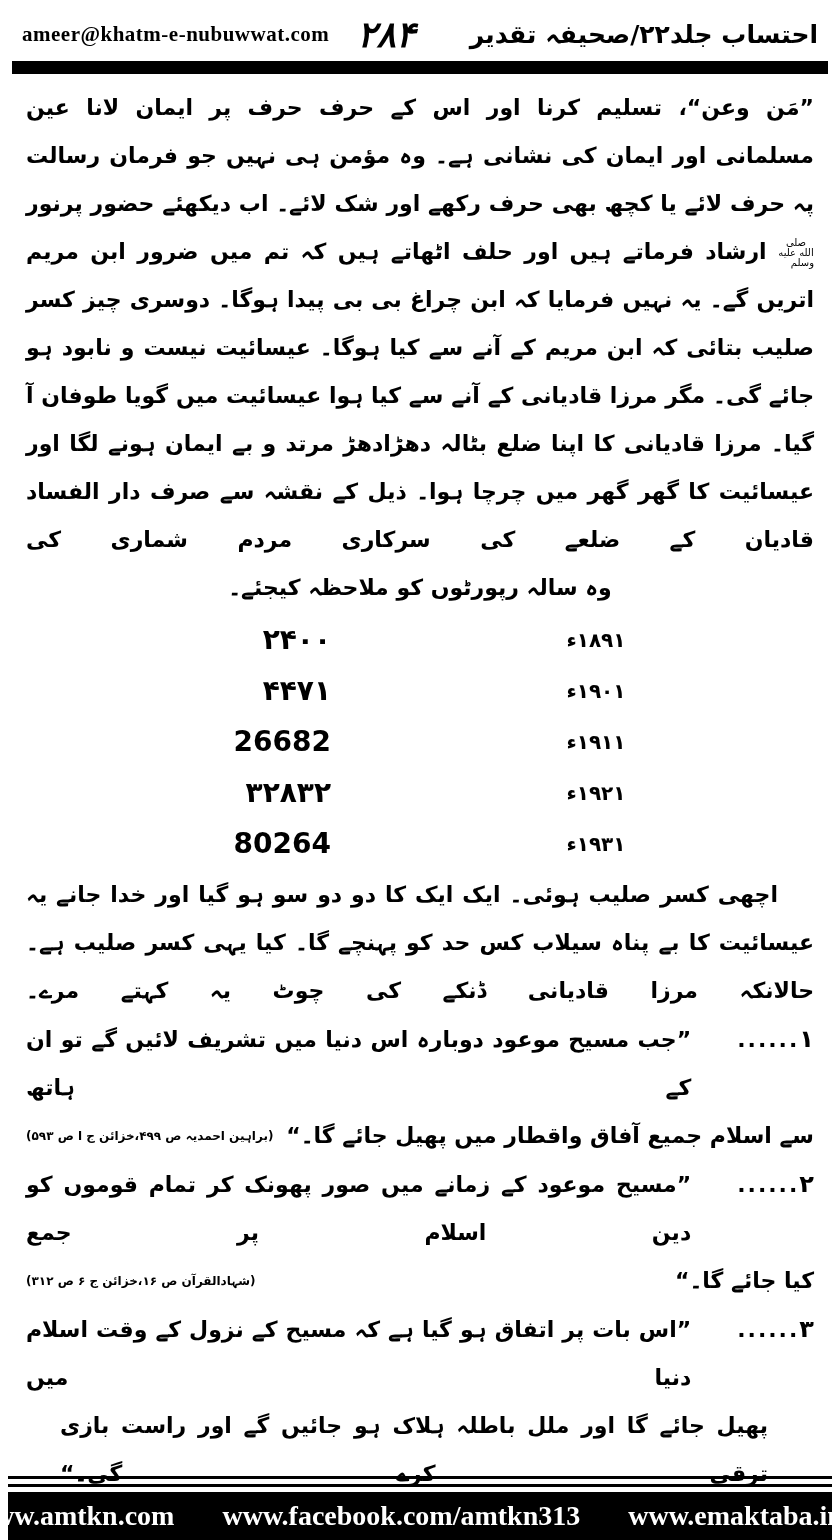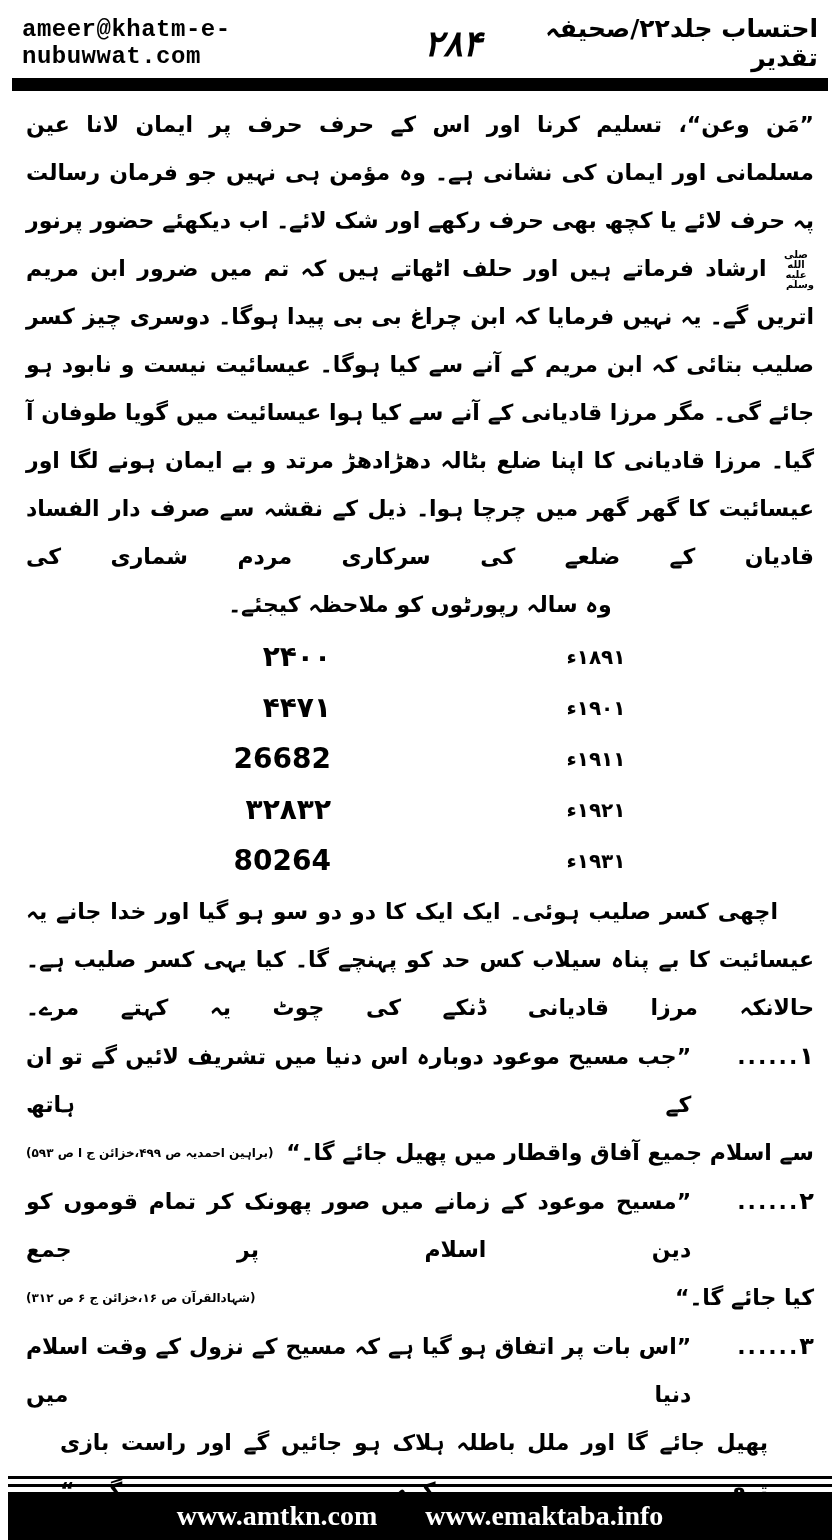--- a/index.html
+++ b/index.html
@@ -13,22 +13,22 @@
     box-sizing: border-box;
     font-family: "DejaVu Sans", sans-serif;
   }
   
   .hdr {
     display: flex; align-items: center;
     padding: 14px 22px 2px 22px;
   }
   .hdr .email {
     direction: ltr;
-    font-family: Liberation Mono, monospace;
-    font-weight: 700; font-size: 24px;
+    font-family: Liberation Serif, serif;
+    font-weight: 700; font-size: 21px;
     letter-spacing: 0.5px;
   }
   .hdr .pagenum {
     font-family: "DejaVu Sans", sans-serif;
     font-weight: 700; font-size: 36px;
     margin-left: 28px; direction: rtl; font-style: italic;
   }
   .hdr .spacer { flex: 1; }
   .hdr .title {
     direction: rtl;
@@ -47,21 +47,21 @@
     text-align: justify;
   }
   .p { margin: 0; }
   .just { text-align: justify; text-align-last: justify; }
   .centerline { text-align: center; }
   .indent { text-indent: 36px; }
   .salawat {
     display: inline-block; width: 36px;
     font-size: 10px; line-height: 10px;
     text-align: center; vertical-align: middle;
-    font-weight: 700;
+    font-weight: 400;
   }
   
   .census { margin: 2px 0 2px 0; }
   .crow {
     direction: ltr;
     display: flex; align-items: center;
     height: 51px;
   }
   .cval {
     width: 305px; text-align: right;
@@ -179,17 +179,18 @@
       <div class="jline pr46">پھیل جائے گا اور ملل باطلہ ہلاک ہو جائیں گے اور راست بازی ترقی کرے گی۔“</div>
 
     </div>
 
   </main>
 
   <div class="ftr">
     <div class="double-rule"></div>
     <div class="fbar">
       <span>www.amtkn.com</span>
+      <span>www.facebook.com/amtkn313</span>
       <span>www.emaktaba.info</span>
     </div>
   </div>
 
 </div>
 
 </body></html>

